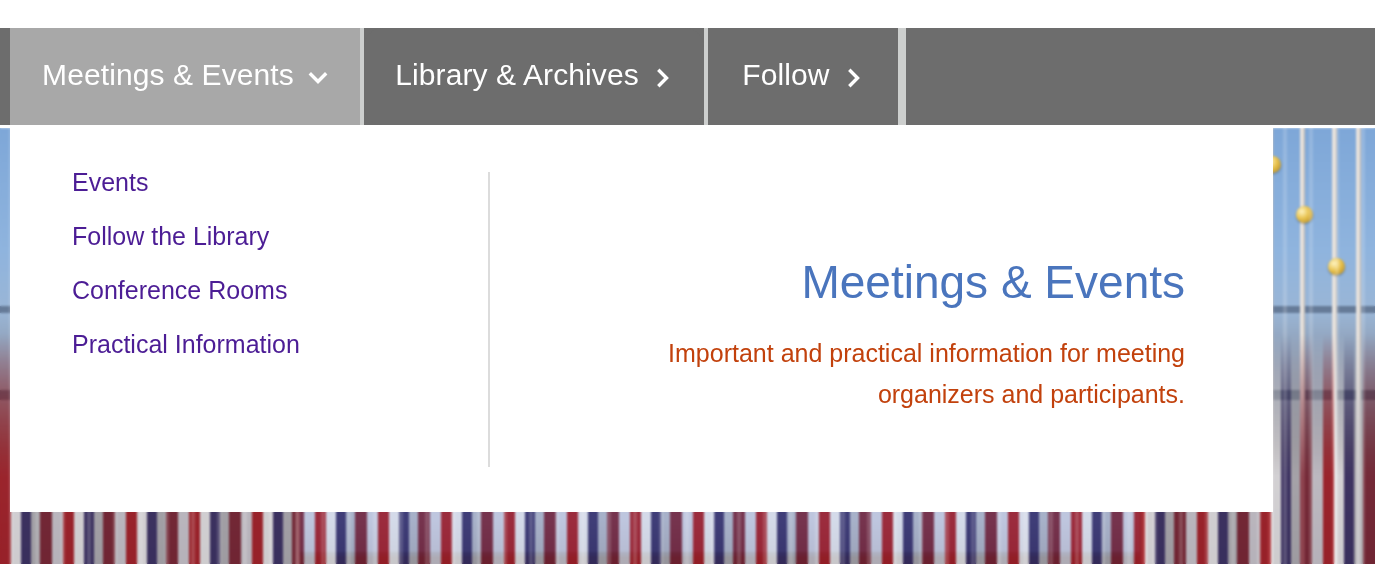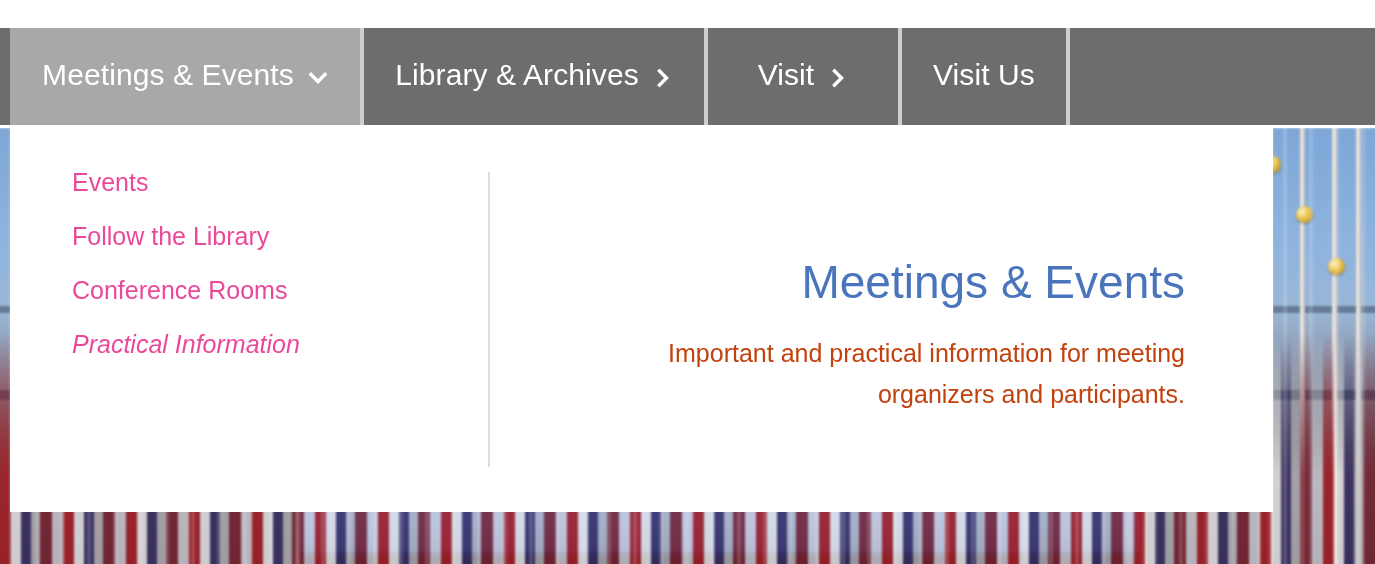--- a/index.html
+++ b/index.html
@@ -209,29 +209,29 @@
     padding: 0 88px 0 40px;
     box-sizing: border-box;
     display: flex;
     flex-direction: column;
     justify-content: flex-start;
     align-items: flex-end;
     text-align: right;
   }
   .dd-link {
     display: block;
-    color: #ec4899;
+    color: #4c1d95;
     font-size: 25px;
     line-height: 1;
     margin-bottom: 29px;
     text-decoration: none;
     cursor: pointer;
     white-space: nowrap;
   }
-  .dd-link:last-child { margin-bottom: 8px; font-style: italic; }
+  .dd-link:last-child { margin-bottom: 8px; }
 
   .dd-title {
     color: #4a75bd;
     font-size: 46px;
     font-weight: 400;
     line-height: 1;
     margin: 134px 0 0 0;
     white-space: nowrap;
   }
   .dd-desc {
@@ -289,33 +289,30 @@
     <span class="chev">
       <svg viewBox="0 0 20 20" width="20" height="20" aria-hidden="true">
         <path d="M6.5 3 L13.5 10 L6.5 17" fill="none" stroke="#ffffff" stroke-width="3.4" stroke-linecap="square"></path>
       </svg>
     </span>
   </div>
 
   <div class="nav-sep"></div>
 
   <div class="nav-item" style="width:190px;">
-    <span class="label">Visit</span>
+    <span class="label">Follow</span>
     <span class="chev">
       <svg viewBox="0 0 20 20" width="20" height="20" aria-hidden="true">
         <path d="M6.5 3 L13.5 10 L6.5 17" fill="none" stroke="#ffffff" stroke-width="3.4" stroke-linecap="square"></path>
       </svg>
     </span>
   </div>
 
   <div class="nav-sep"></div>
 
-  <div class="nav-item" style="width:164px;">
-    <span class="label">Visit Us</span>
-  </div>
 
   <div class="nav-sep"></div>
 
   <div class="nav-filler"></div>
 </nav>
 
 <div id="dropdown">
 
   <div class="dd-left">
     <a class="dd-link" href="#">Events</a>

